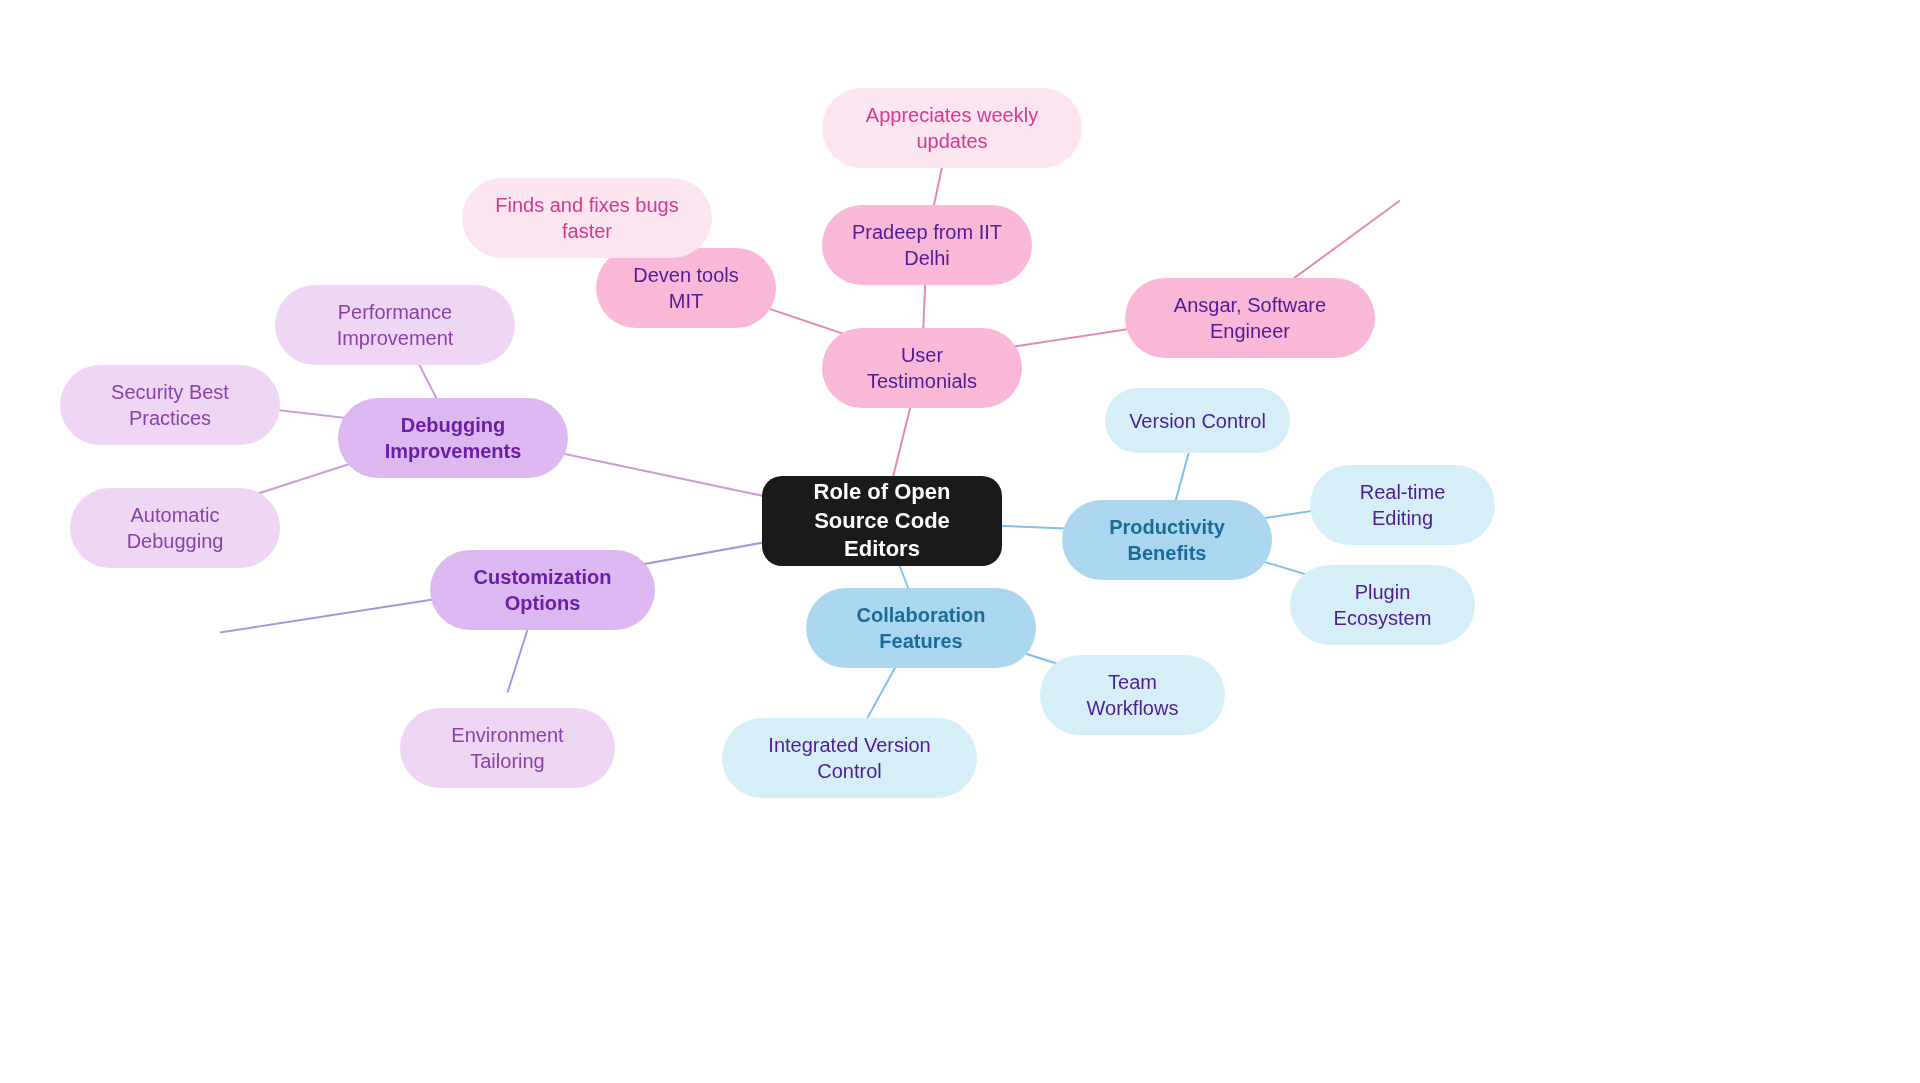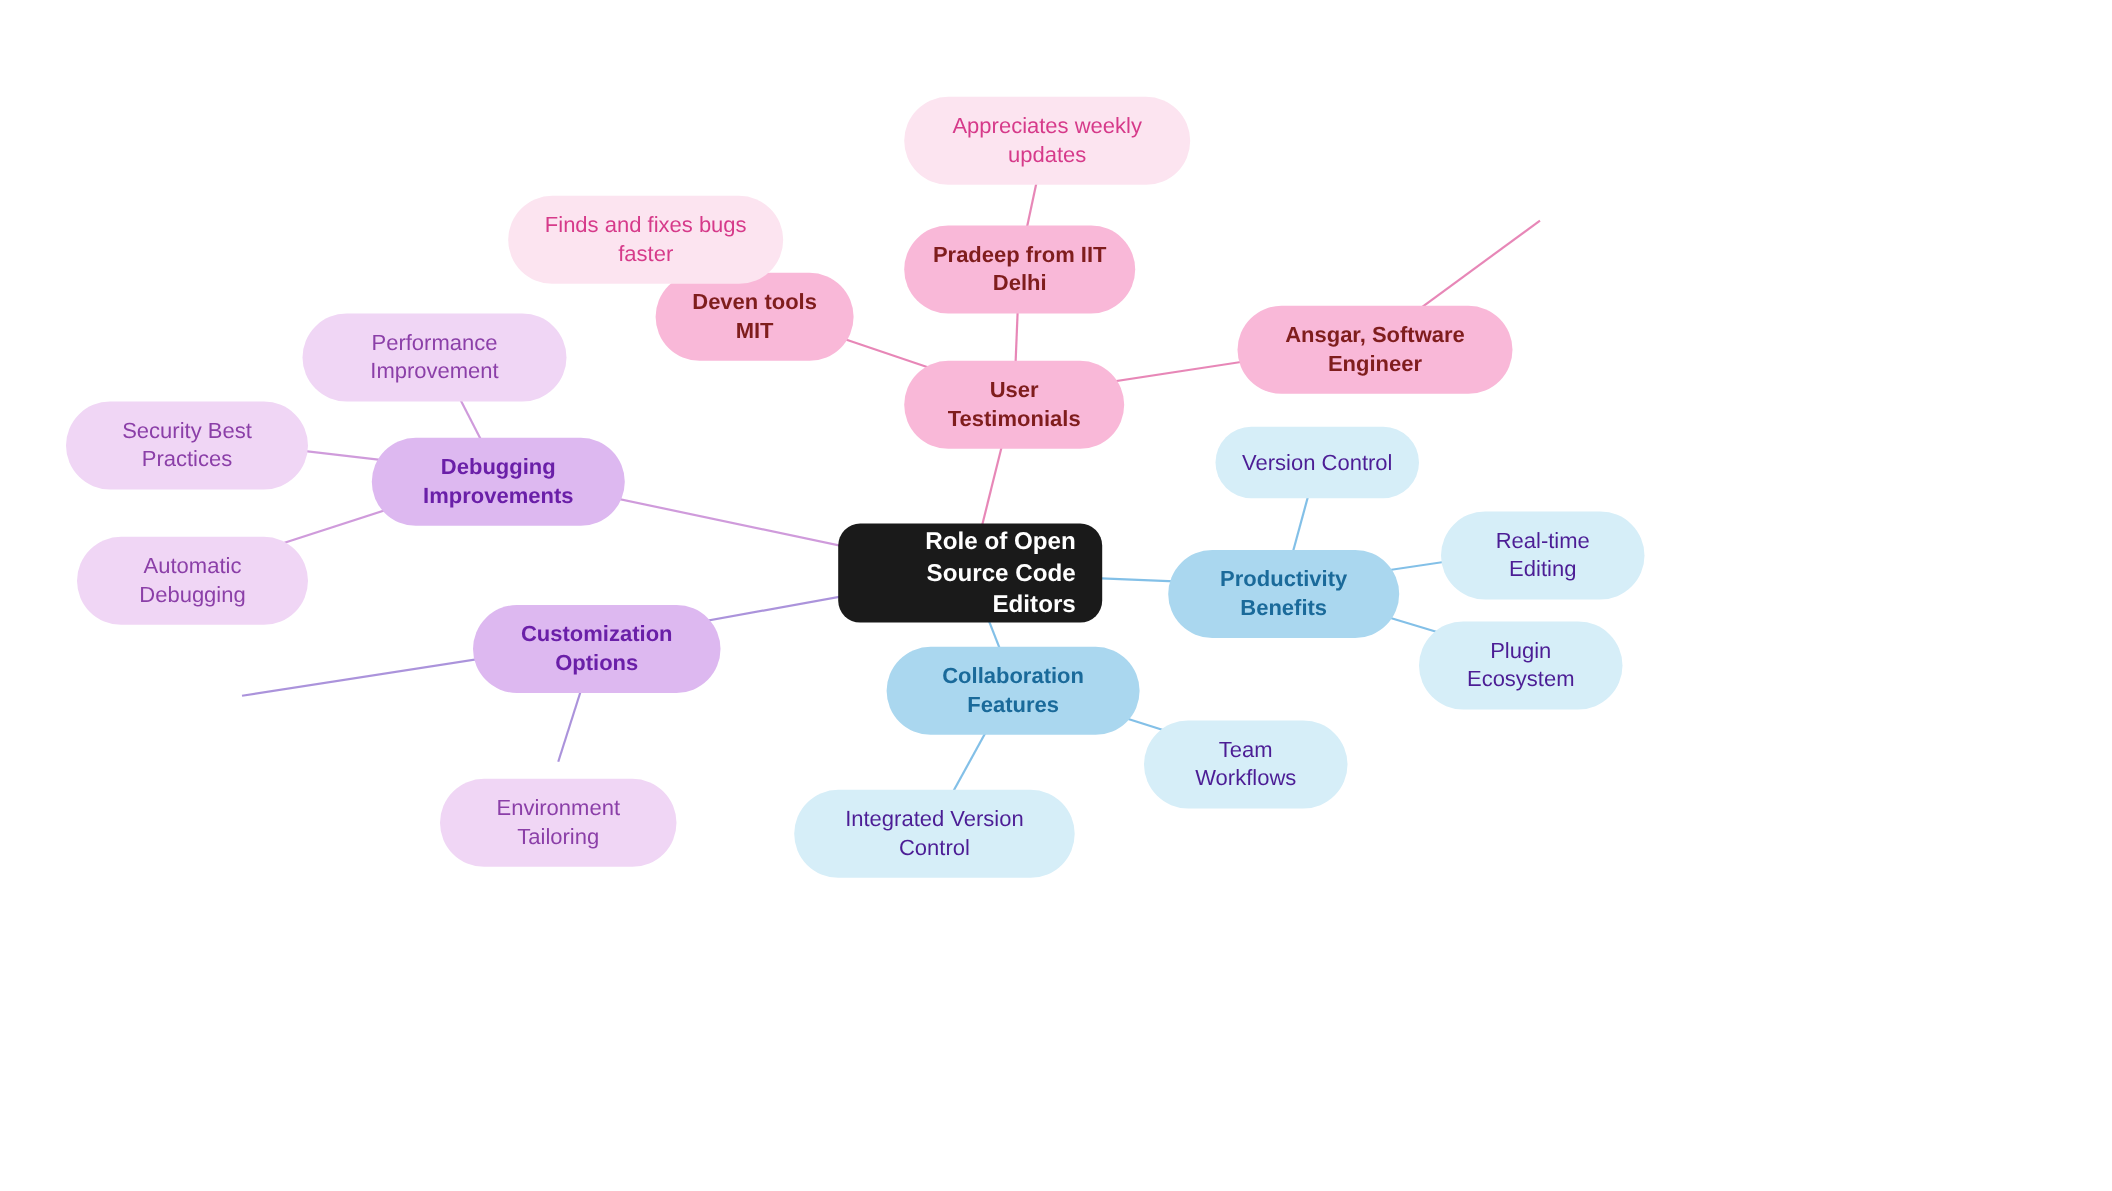--- a/index.html
+++ b/index.html
@@ -36,41 +36,40 @@
       line-height: 1.3;
     }
     .node-center {
       background: #1a1a1a;
       color: #ffffff;
       border-radius: 20px;
       font-size: 22px;
       font-weight: 600;
       width: 240px;
       height: 90px;
-      text-align: right;
     }
     .node-purple {
       background: #f0d6f5;
       color: #8b3fa8;
       border: none;
     }
     .node-pink {
       background: #fce4f0;
       color: #d63a8a;
       border: none;
     }
     .node-blue {
       background: #d6eef8;
       color: #4c1d95;
       border: none;
     }
     .node-pink-medium {
       background: #f9b8d8;
-      color: #7f1d1d;
-      font-weight: 700;
+      color: #4c1d95;
+      font-weight: 400;
     }
     .node-blue-medium {
       background: #aad7ef;
       color: #1a6a9a;
       font-weight: 600;
     }
     .node-purple-medium {
       background: #ddb8f0;
       color: #6a1fa8;
       font-weight: 600;

